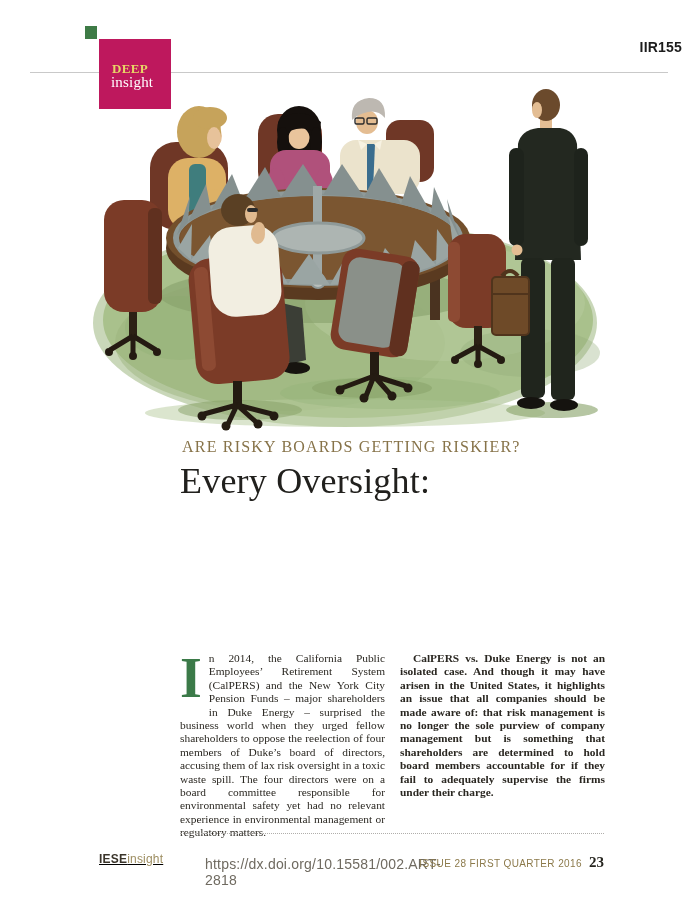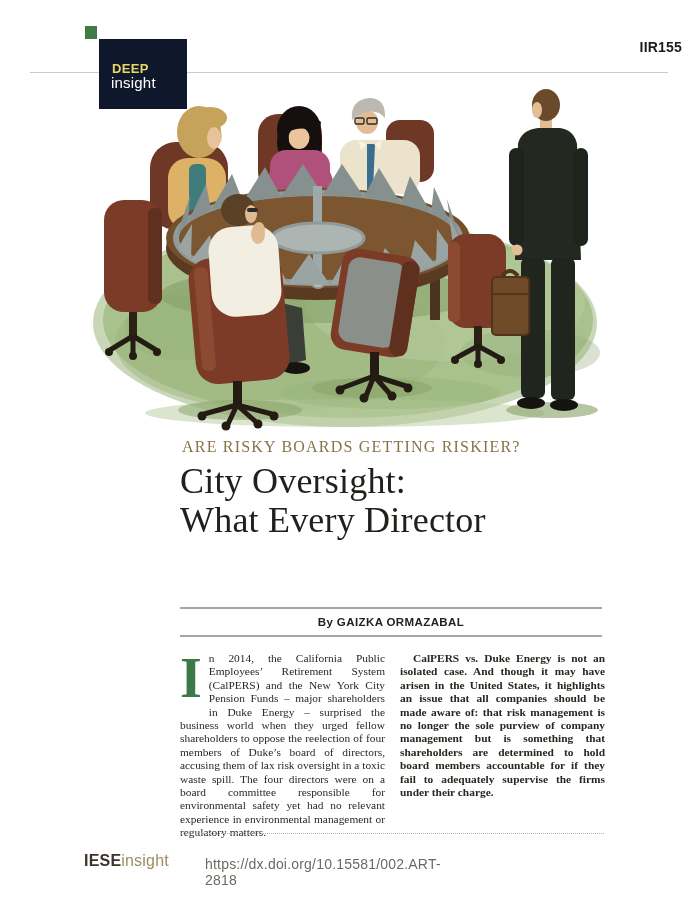--- a/index.html
+++ b/index.html
@@ -1,22 +1,22 @@
 <!DOCTYPE html>
 <html><head>
 <meta charset="utf-8">
 <style>
   html,body{margin:0;padding:0;background:#ffffff;}
   .page{position:relative;width:700px;height:906px;background:#ffffff;overflow:hidden;
         font-family:"Liberation Serif",serif;}
   
   .top-rule{position:absolute;left:30px;top:72px;width:638px;height:1px;background:#c9c9c9;}
   .green-square{position:absolute;left:85px;top:26px;width:12px;height:13px;background:#3e7b46;}
-  .badge{position:absolute;left:99px;top:39px;width:88px;height:70px;background:#0f172a;
-         font-family:Liberation Sans, sans-serif;}
+  .badge{position:absolute;left:99px;top:39px;width:72px;height:70px;background:#be185d;
+         font-family:Liberation Serif, serif;}
   .badge-deep{position:absolute;left:13px;top:22px;font-size:13px;font-weight:bold;color:#e8d666;letter-spacing:.3px;}
   .badge-insight{position:absolute;left:12px;top:35px;font-size:15px;color:#ffffff;letter-spacing:.2px;}
   .doc-code{position:absolute;right:18px;top:39px;font-family:Liberation Sans, sans-serif;
             font-size:14px;font-weight:bold;color:#1c1c1c;letter-spacing:.2px;}
   
   .illus{position:absolute;left:90px;top:88px;width:520px;height:345px;}
   
   .kicker{position:absolute;left:182px;top:438px;font-size:16px;letter-spacing:1.2px;color:#877349;}
   .title{position:absolute;left:180px;top:462px;font-size:36px;line-height:39px;font-weight:400;
          color:#21201d;letter-spacing:.2px;}
@@ -27,21 +27,21 @@
           letter-spacing:.4px;color:#222222;}
   
   .columns{position:absolute;left:180px;top:652px;width:425px;display:flex;gap:15px;}
   .col{width:205px;font-size:11.4px;line-height:13.4px;color:#2a2721;text-align:justify;}
   .col p{margin:0;}
   .col p.indent{text-indent:13px;font-weight:bold;}
   .dropcap{float:left;font-size:56px;line-height:48px;height:52px;font-weight:bold;
            color:#3b7a48;margin:2px 7px 0 0;}
   
   .dotted-rule{position:absolute;left:180px;top:833px;width:424px;border-top:1px dotted #b0aeab;}
-  .footer-brand{position:absolute;left:84px;top:852px;font-family:"Liberation Sans",sans-serif;font-size:16px;}
+  .footer-brand{position:absolute;left:99px;top:852px;font-family:"Liberation Sans",sans-serif;font-size:12px;text-decoration:underline;}
   .footer-brand .b1{font-weight:bold;color:#3a342a;letter-spacing:.2px;}
   .footer-brand .b2{font-weight:normal;color:#9d8d60;letter-spacing:.2px;}
   .footer-doi{position:absolute;left:205px;top:856px;width:200px;text-align:left;
               font-family:"Liberation Sans",sans-serif;font-size:14px;color:#6f6a60;letter-spacing:.2px;}
   .footer-issue{position:absolute;right:96px;top:854px;font-family:"Liberation Sans",sans-serif;
                 font-size:10px;color:#8c7a4b;letter-spacing:.4px;display:flex;align-items:baseline;}
   .footer-issue .pagenum{font-family:"Liberation Serif",serif;font-size:15px;font-weight:bold;
                          color:#26251f;margin-left:7px;letter-spacing:0;}
 </style>
 </head>
@@ -229,39 +229,40 @@
         <path d="M412,188 q8,-10 16,0" stroke="#50341c" stroke-width="4" fill="none"></path>
         <rect x="402" y="189" width="37" height="58" rx="4" fill="#6e4a28" stroke="#50341c" stroke-width="2"></rect>
         <line x1="402" y1="206" x2="439" y2="206" stroke="#50341c" stroke-width="2"></line>
       </g>
     </g>
   </svg>
 
   <div class="kicker">ARE RISKY BOARDS GETTING RISKIER?</div>
 
   <h1 class="title" style="margin:0;font-weight:400;">
-    <span>City Oversight:</span><br>
-    <span>What Every Director</span><br>
+    <span>Every Oversight:</span><br>
+    <br>
   </h1>
 
-  <div class="byline-bar">
-    <span class="byline">By GAIZKA ORMAZABAL</span>
-  </div>
 
   <div class="columns">
     <div class="col">
       <p><span class="dropcap">I</span><span>n 2014, the California Public Employees’ Retirement System (CalPERS) and the New York City Pension Funds – major shareholders in Duke Energy – surprised the business world when they urged fellow shareholders to oppose the reelection of four members of Duke’s board of directors, accusing them of lax risk oversight in a toxic waste spill. The four directors were on a board committee responsible for environmental safety yet had no relevant experience in environmental management or regulatory matters.</span></p>
     </div>
     <div class="col">
       <p class="indent">CalPERS vs. Duke Energy is not an isolated case. And though it may have arisen in the United States, it highlights an issue that all companies should be made aware of: that risk management is no longer the sole purview of company management but is something that shareholders are determined to hold board members accountable for if they fail to adequately supervise the firms under their charge.</p>
     </div>
   </div>
 
   <div class="dotted-rule"></div>
 
   <div class="footer-brand">
     <span class="b1">IESE</span><span class="b2">insight</span>
   </div>
 
   <div class="footer-doi">https://dx.doi.org/10.15581/002.ART-2818</div>
 
+  <div class="footer-issue">
+    <span>ISSUE 28 FIRST QUARTER 2016</span>
+    <span class="pagenum">23</span>
+  </div>
 
 </div>
 
 </body></html>

